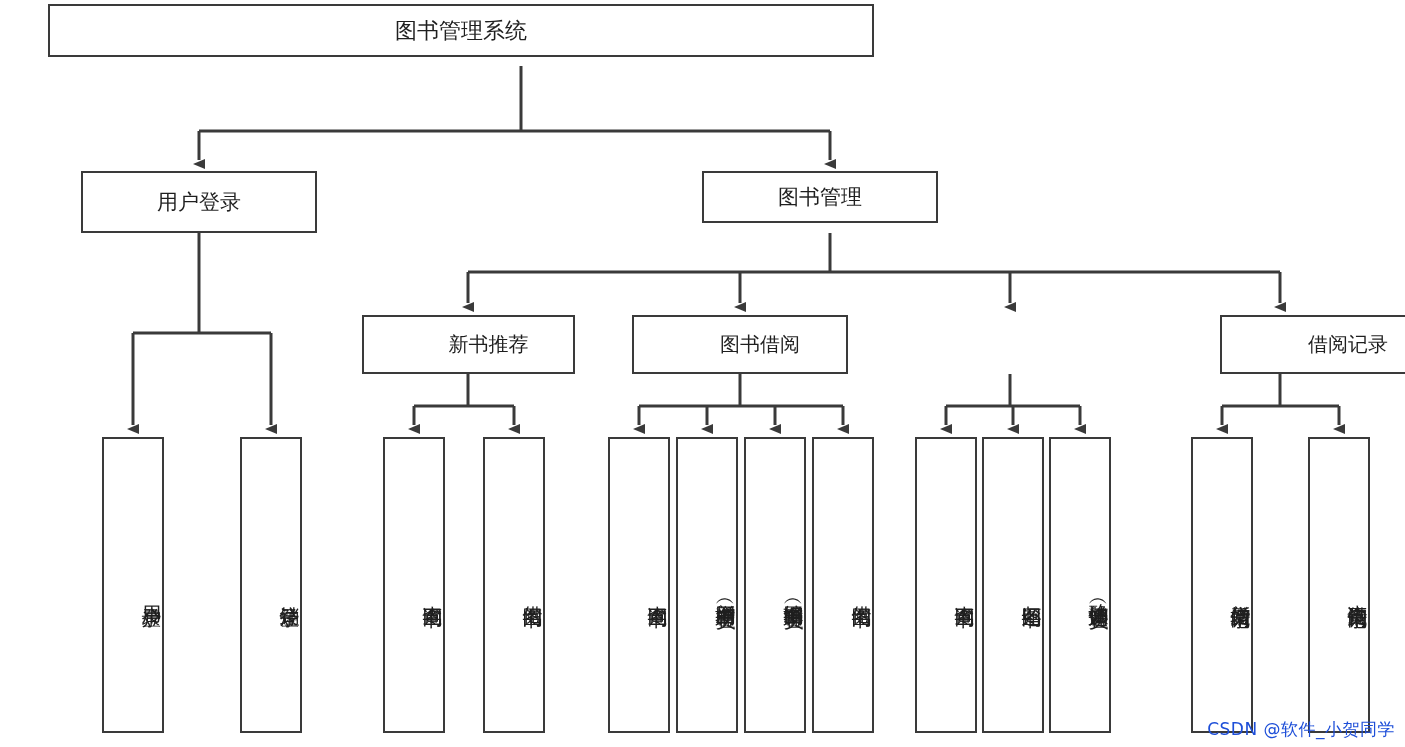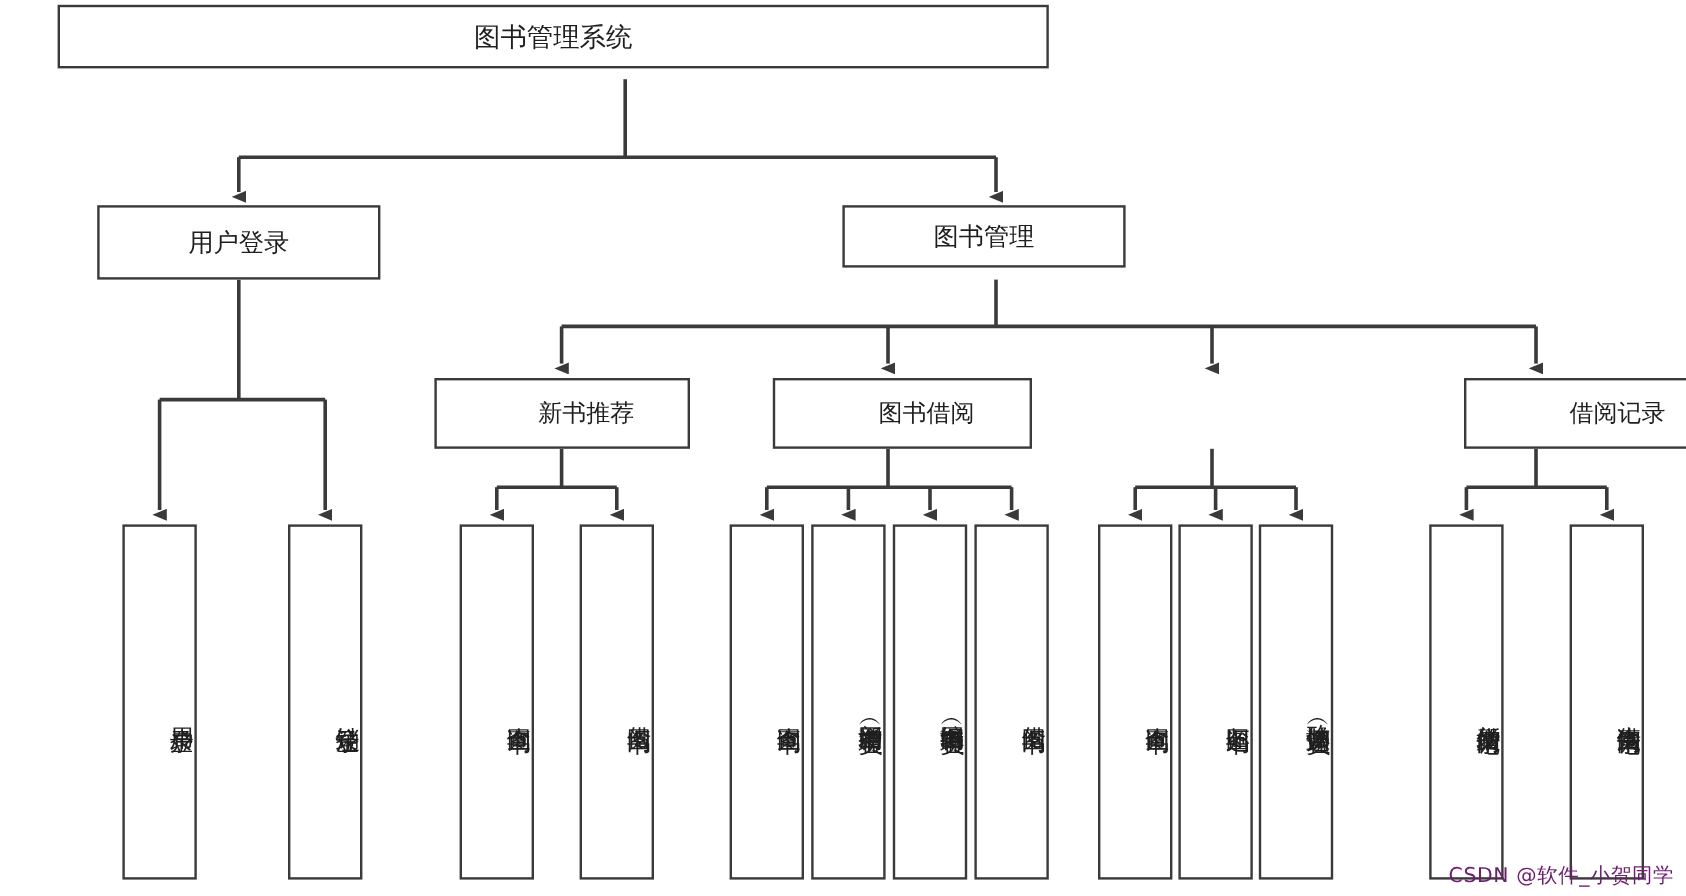--- a/index.html
+++ b/index.html
@@ -49,21 +49,21 @@
   .node.leaf .vtext{
     writing-mode:vertical-rl;
     text-orientation:upright;
     white-space:normal;
   }
   .watermark{
     position:absolute;
     right:10px;
     bottom:6px;
     font-size:17px;
-    color:#701a75;
+    color:#1d4ed8;
     z-index:5;
     white-space:nowrap;
     letter-spacing:0.5px;
   }
 </style>
 </head>
 <body>
 
 <div id="stage">
 
@@ -126,21 +126,21 @@
   </div>
 
   <div class="node lvl1" style="left:702px;top:171px;width:236px;height:52px;text-align:right;">
     <span>图书管理</span>
   </div>
 
   <div class="node lvl2" style="left:362px;top:315px;width:213px;height:59px;">
     <span>新书推荐</span>
   </div>
 
-  <div class="node lvl2" style="left:632px;top:315px;width:216px;height:59px;margin-left:12px;">
+  <div class="node lvl2" style="left:632px;top:315px;width:216px;height:59px;">
     <span>图书借阅</span>
   </div>
 
 
   <div class="node lvl2" style="left:1220px;top:315px;width:216px;height:59px;">
     <span>借阅记录</span>
   </div>
 
   <div class="node leaf" style="left:102px;top:437px;width:62px;height:296px;">
     <span class="vtext">用户登录</span>

